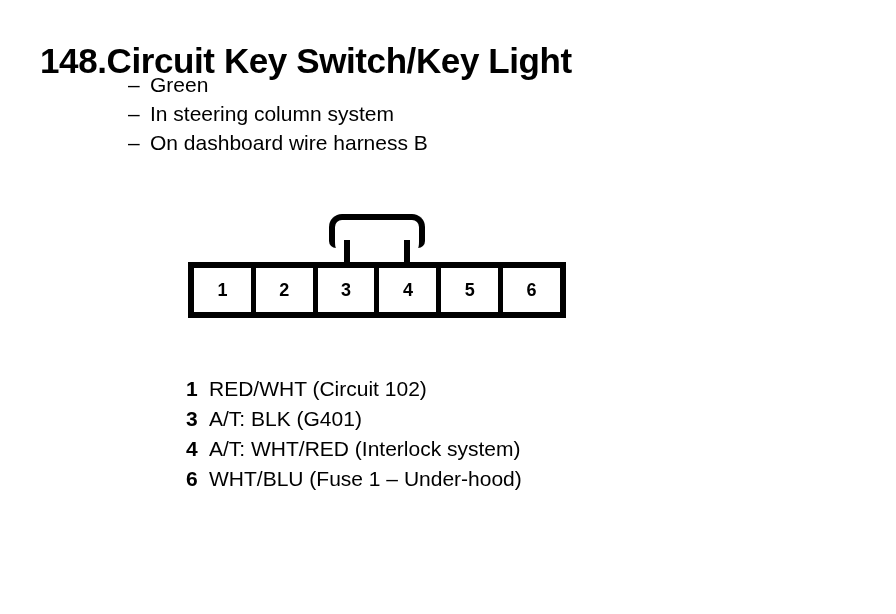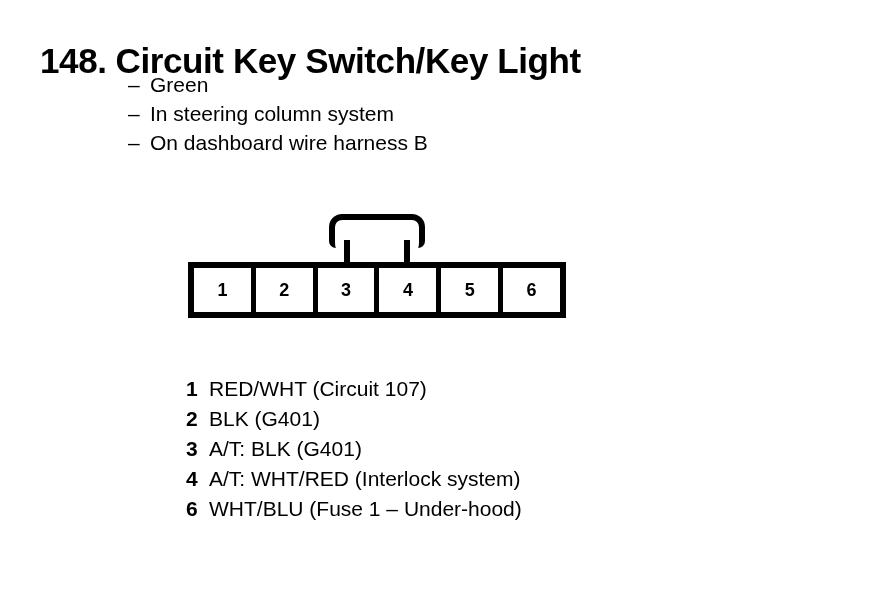--- a/index.html
+++ b/index.html
@@ -22,21 +22,20 @@
     position: absolute;
     left: 40px;
     top: 17px;
     font-size: 35px;
     font-weight: bold;
     letter-spacing: -0.4px;
     white-space: nowrap;
     line-height: 42px;
   }
   .page-title .title-num {
-    margin-right: 9px;
   }
 
   
   .attr-list {
     position: absolute;
     left: 128px;
     top: 70px;
     font-size: 21px;
     line-height: 29px;
   }
@@ -164,24 +163,21 @@
     <div class="cavity">3</div>
     <div class="cavity">4</div>
     <div class="cavity">5</div>
     <div class="cavity">6</div>
   </div>
 
 </div>
 
 <div class="pin-legend">
   <span class="pin-row">
-    <span class="pin-num">1</span><span class="pin-desc">RED/WHT (Circuit 107)</span>
-  </span>
-  <span class="pin-row">
-    <span class="pin-num">2</span><span class="pin-desc">BLK (G401)</span>
+    <span class="pin-num">1</span><span class="pin-desc">RED/WHT (Circuit 102)</span>
   </span>
   <span class="pin-row">
     <span class="pin-num">3</span><span class="pin-desc">A/T: BLK (G401)</span>
   </span>
   <span class="pin-row">
     <span class="pin-num">4</span><span class="pin-desc">A/T: WHT/RED (Interlock system)</span>
   </span>
   <span class="pin-row">
     <span class="pin-num">6</span><span class="pin-desc">WHT/BLU (Fuse 1 – Under-hood)</span>
   </span>

